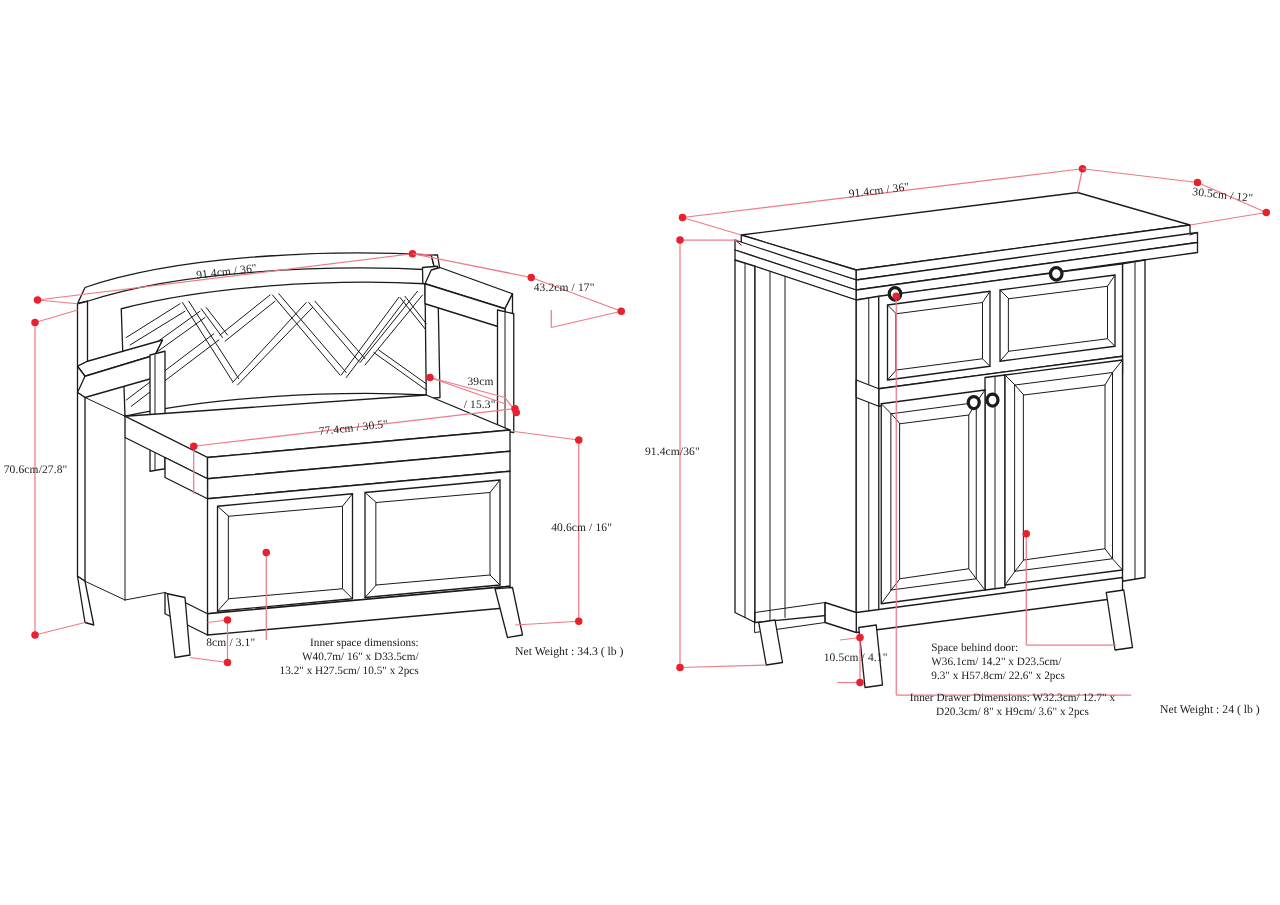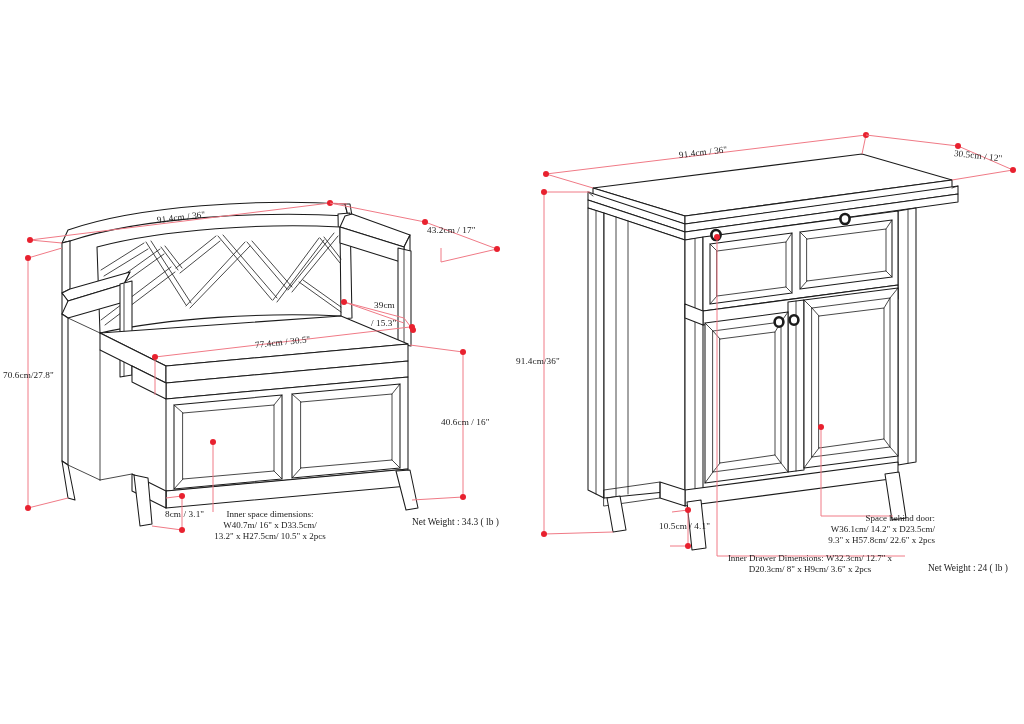--- a/index.html
+++ b/index.html
@@ -341,37 +341,37 @@
 
   <div class="dim-text" style="left:374px; top:300px;">39cm</div>
   <div class="dim-text" style="left:371px; top:318px;">/ 15.3"</div>
 
   <div class="dim-text" style="left:255px; top:340px; transform:rotate(-6.2deg); transform-origin:left center;">77.4cm / 30.5"</div>
 
   <div class="dim-text" style="left:441px; top:417px;">40.6cm / 16"</div>
 
   <div class="dim-text" style="left:165px; top:509px;">8cm / 3.1"</div>
 
-  <div class="note-text" style="left:205px; top:509px; width:130px; text-align:center;">
+  <div class="note-text" style="left:205px; top:509px; width:130px; text-align:right;">
     <div>Inner space dimensions:</div>
     <div>W40.7m/ 16" x D33.5cm/</div>
     <div>13.2" x H27.5cm/ 10.5" x 2pcs</div>
   </div>
 
   <div class="weight-text" style="left:412px; top:517px;font-family:Liberation Serif, serif;">Net Weight : 34.3 ( lb )</div>
 
   <div class="dim-text" style="left:679px; top:150px; transform:rotate(-6.8deg); transform-origin:left center;">91.4cm / 36"</div>
 
   <div class="dim-text" style="left:954px; top:148px; transform:rotate(6.5deg); transform-origin:left center;">30.5cm / 12"</div>
 
   <div class="dim-text" style="left:516px; top:356px;">91.4cm/36"</div>
 
   <div class="dim-text" style="left:659px; top:521px;">10.5cm / 4.1"</div>
 
-  <div class="note-text" style="left:745px; top:513px; width:190px; text-align:right;">
+  <div class="note-text" style="left:745px; top:513px; width:190px; text-align:left;">
     <div>Space behind door:</div>
     <div>W36.1cm/ 14.2" x D23.5cm/</div>
     <div>9.3" x H57.8cm/ 22.6" x 2pcs</div>
   </div>
 
   <div class="note-text" style="left:715px; top:553px; width:190px; text-align:center;">
     <div>Inner Drawer Dimensions: W32.3cm/ 12.7" x</div>
     <div>D20.3cm/ 8" x H9cm/ 3.6" x 2pcs</div>
   </div>
 

